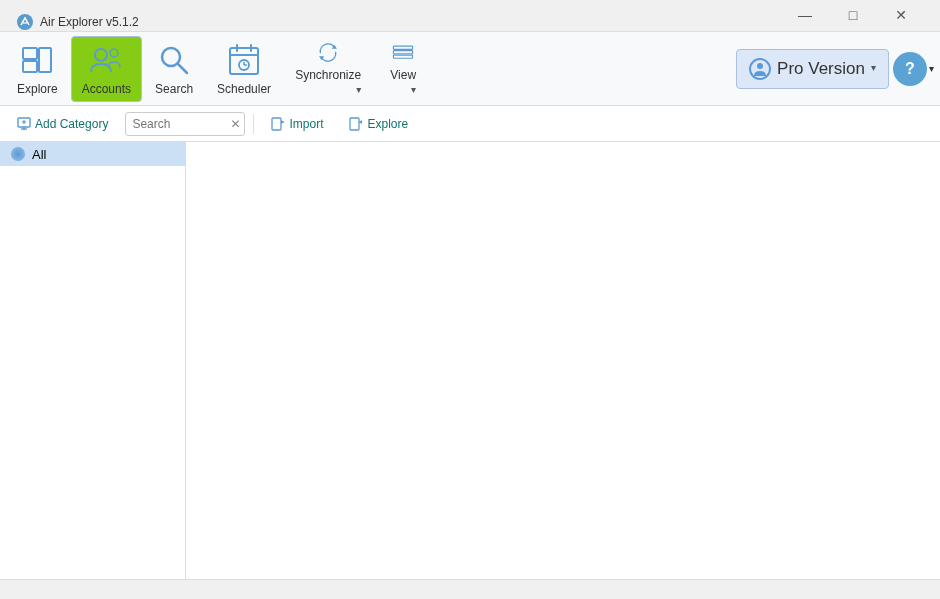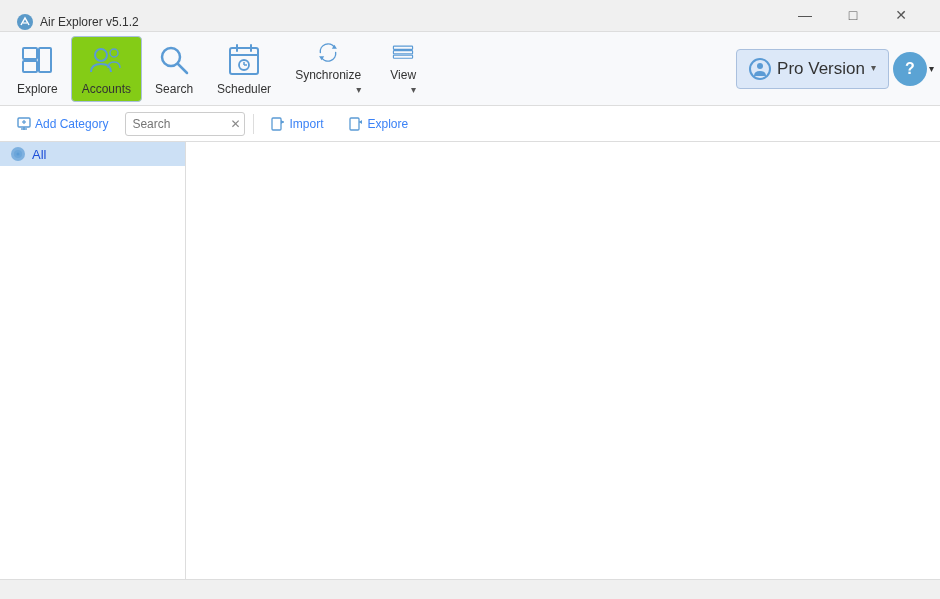--- a/index.html
+++ b/index.html
@@ -161,21 +161,21 @@
     .acct-btn {
       display: flex;
       align-items: center;
       gap: 4px;
       padding: 3px 8px;
       cursor: pointer;
       border: 1px solid transparent;
       border-radius: 3px;
       background: transparent;
       font-size: 12px;
-      color: #3b82f6;
+      color: #0f766e;
     }
     .search-box {
       display: flex;
       align-items: center;
       border: 1px solid #ccc;
       border-radius: 3px;
       background: white;
       height: 24px;
       overflow: hidden;
     }
@@ -216,21 +216,21 @@
       overflow-y: auto;
       flex-shrink: 0;
     }
     .sidebar-item {
       display: flex;
       align-items: center;
       gap: 6px;
       padding: 4px 10px;
       cursor: pointer;
       font-size: 13px;
-      color: #1d4ed8;
+      color: #000000;
     }
     .sidebar-item.selected {
       background: #cce0f5;
     }
     .sidebar-icon {
       width: 16px;
       height: 16px;
       flex-shrink: 0;
     }
 

